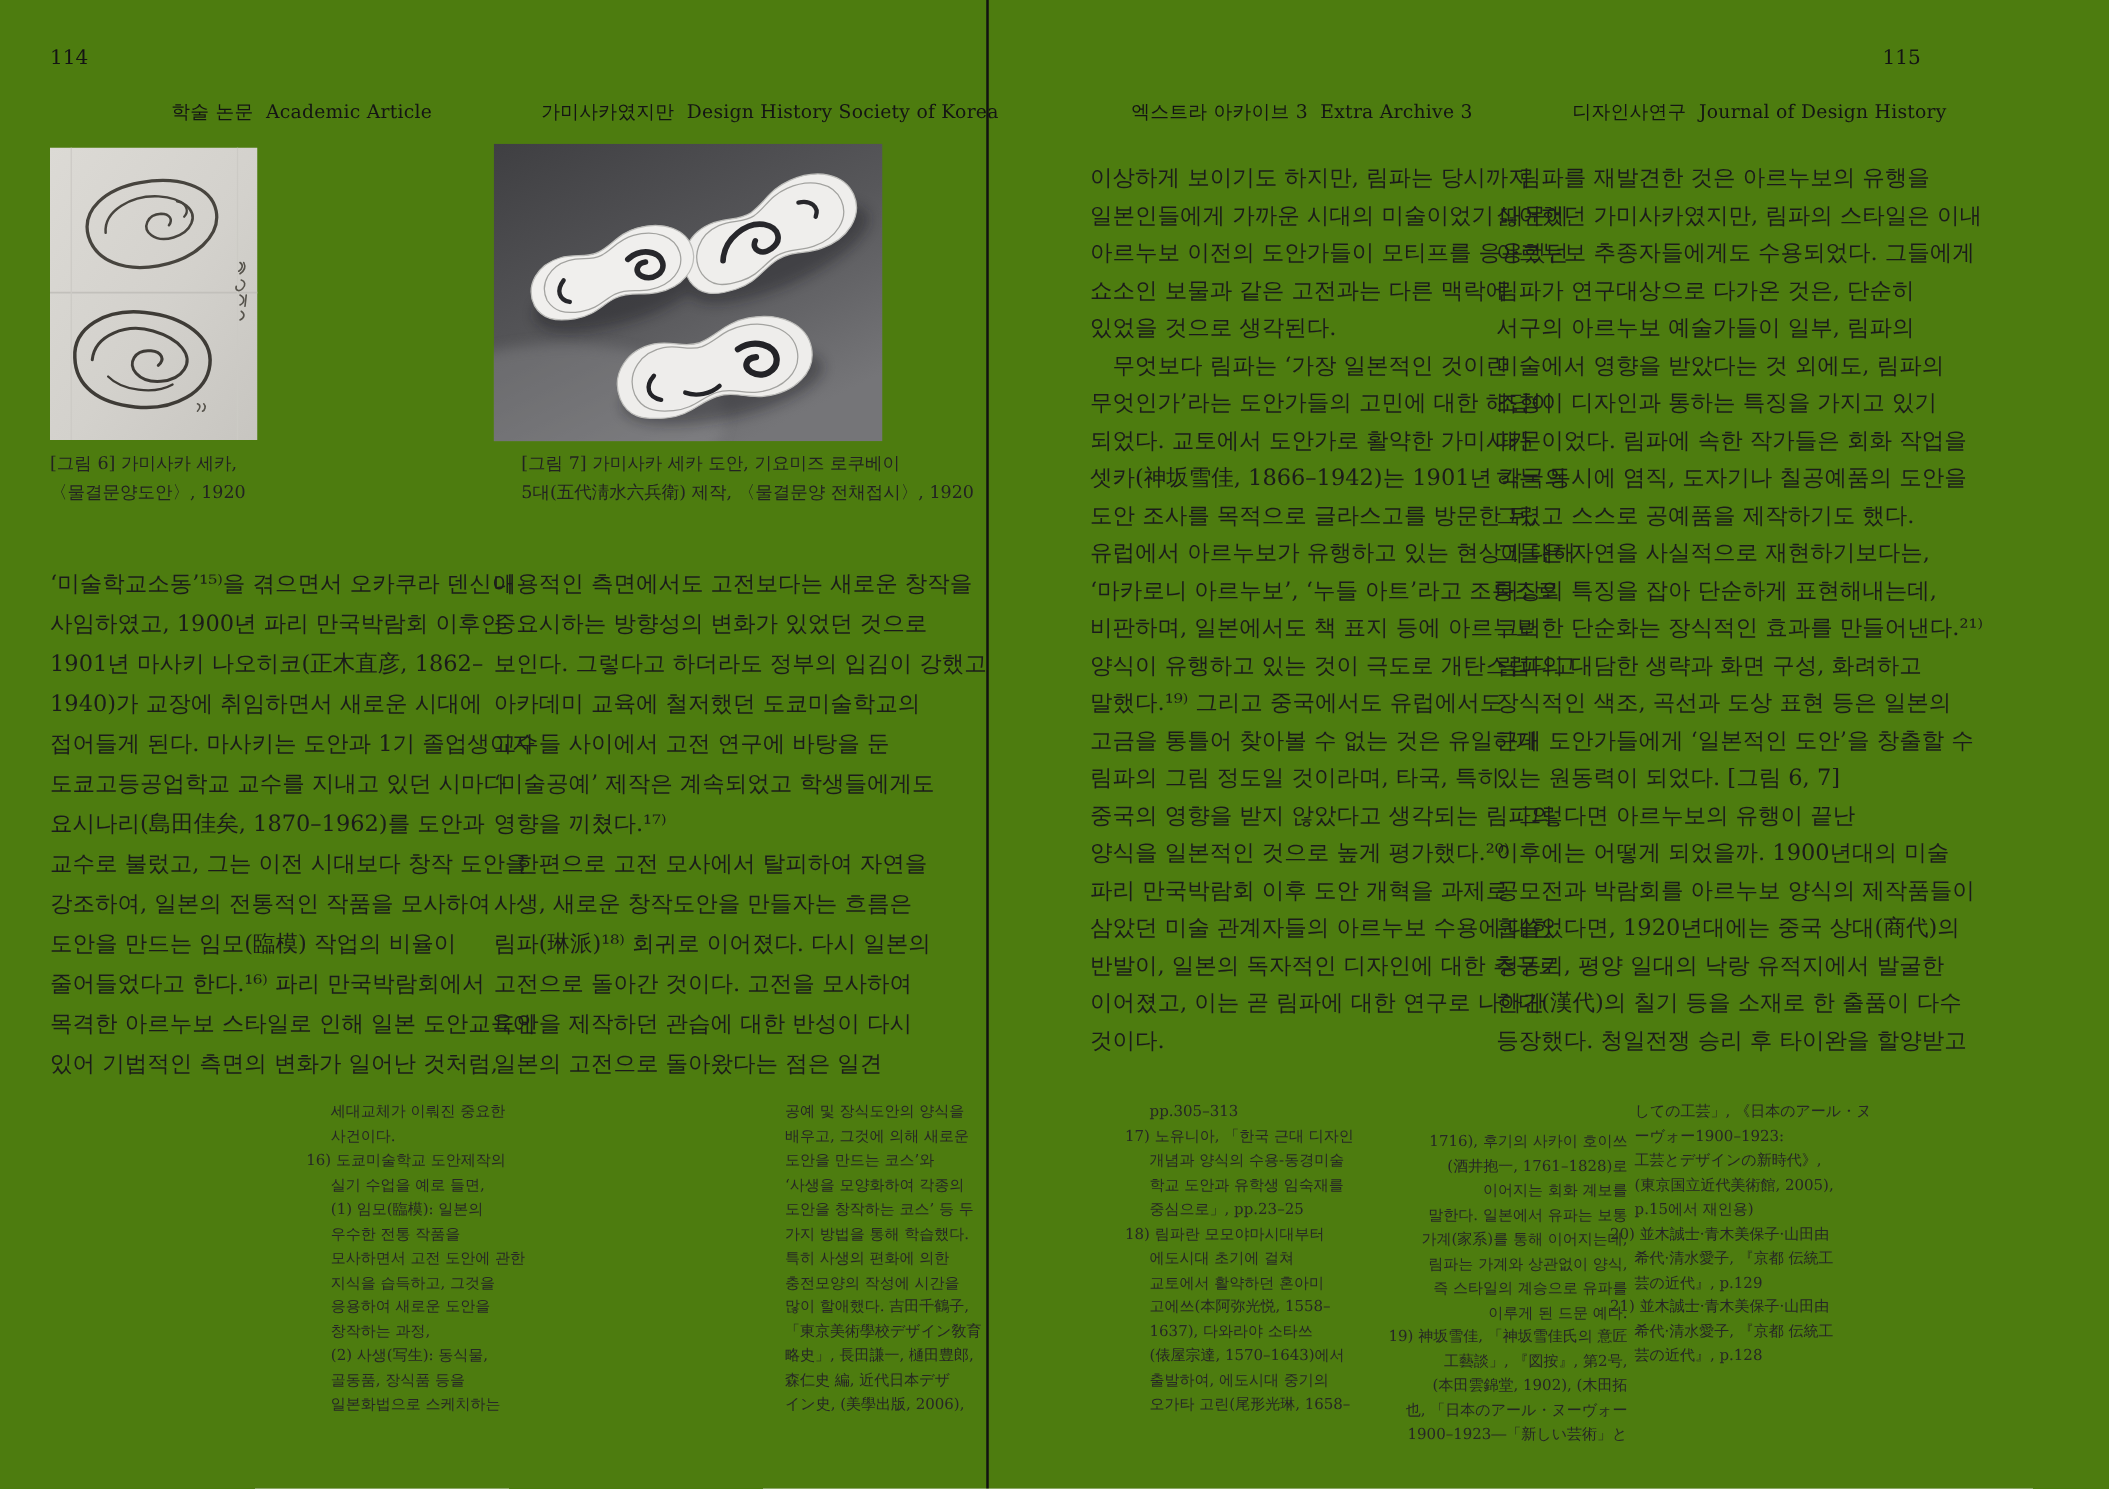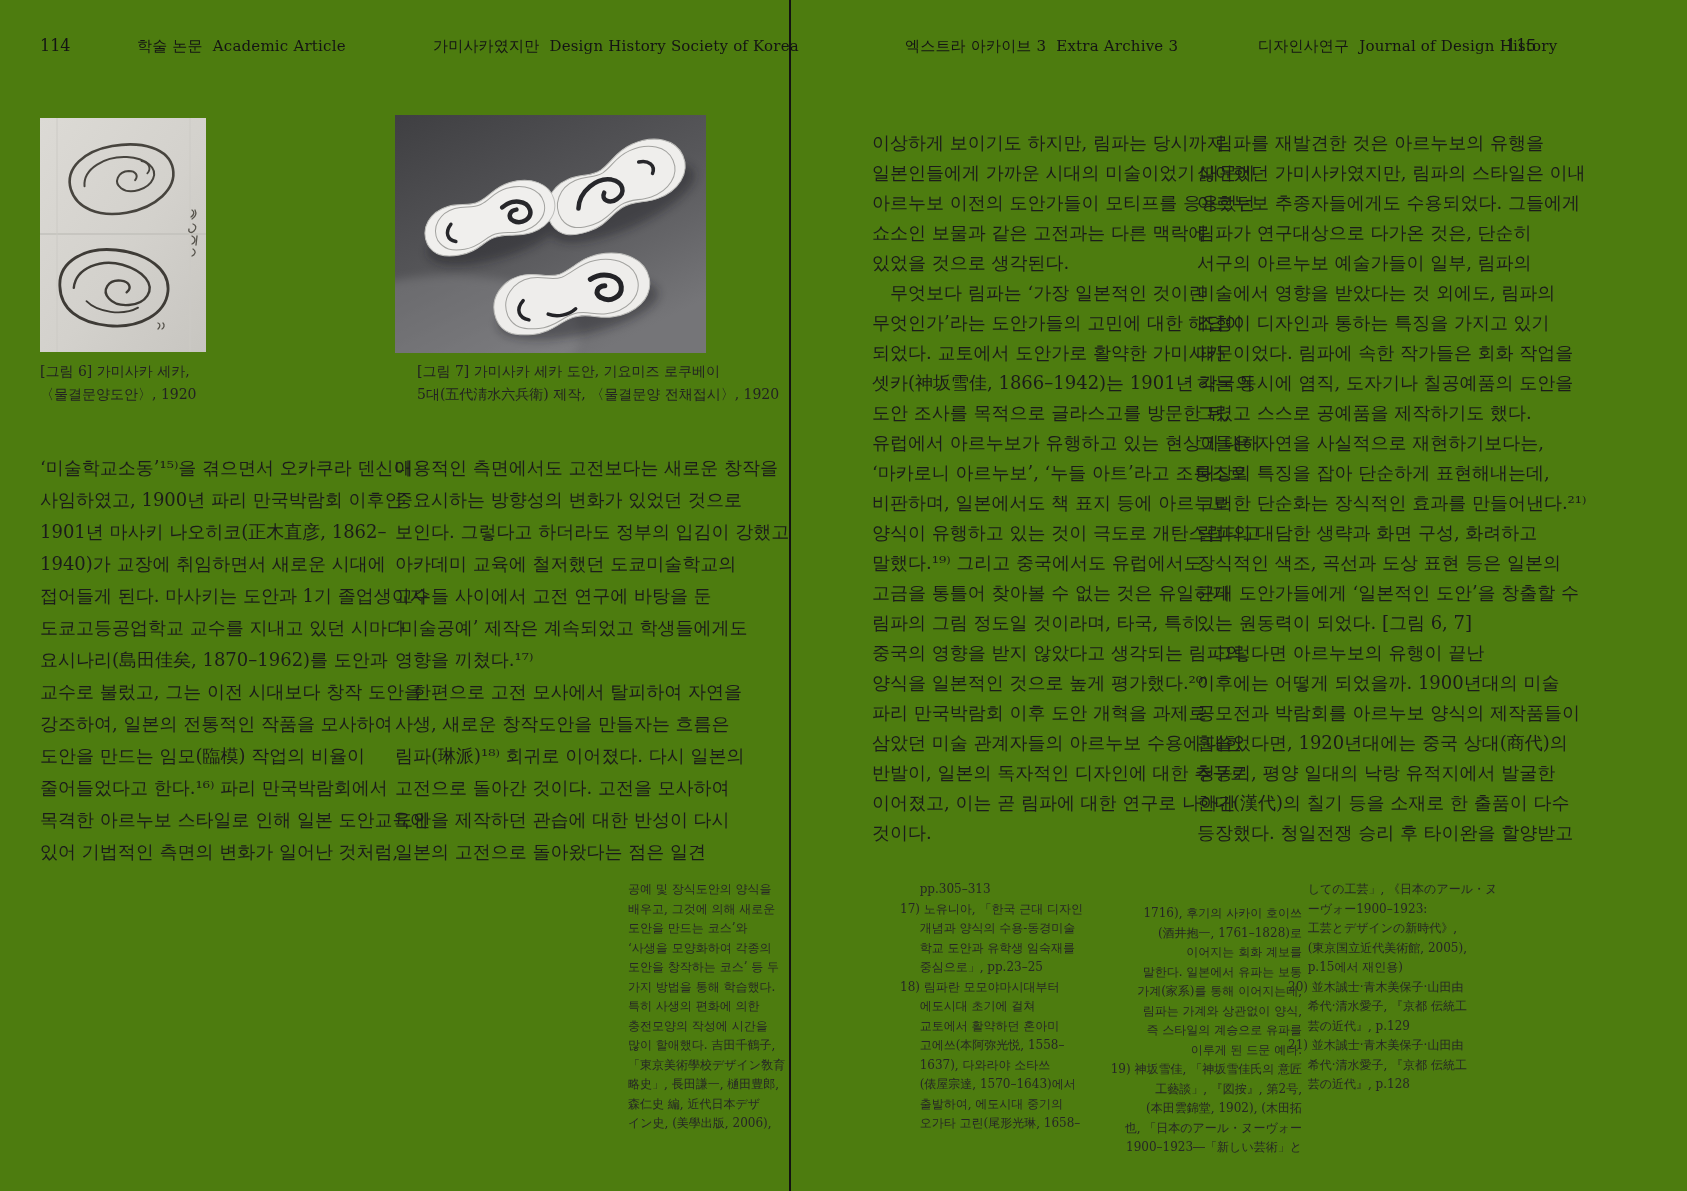--- a/index.html
+++ b/index.html
@@ -3,21 +3,21 @@
 <meta charset="utf-8">
 <style>
   html,body{margin:0;padding:0;background:#e8e8e8;}
   .sheet{
     position:relative;width:1687px;height:1191px;background:#4d7c0f;
     font-family:"DejaVu Serif","Liberation Serif",serif;color:#1c1c1c;
     overflow:hidden;
   }
   .abs{position:absolute;}
   .pre{white-space:pre;}
-  .hdr{font-size:15px;letter-spacing:.2px;color:#141414;}
+  .hdr{font-size:15px;letter-spacing:.2px;color:#141414;margin-top:43px;}
   .hdr .ko{margin-right:10px;}
   .pagenum{font-size:16px;color:#141414;}
   .body-l{font-size:18px;line-height:32px;color:#1b1b1b;}
   .body-r{font-size:18px;line-height:30px;color:#1b1b1b;}
   .cap{font-size:14px;line-height:23px;color:#222222;}
   .fn{font-size:12px;line-height:19.5px;color:#262626;}
   .divider{position:absolute;left:789px;top:0;width:2px;height:1191px;background:#121212;}
   .figbox{position:absolute;}
   .figbox svg{display:block;}
 </style>
@@ -197,20 +197,33 @@
 근대 도안가들에게 ‘일본적인 도안’을 창출할 수
 있는 원동력이 되었다. [그림 6, 7]
 　그렇다면 아르누보의 유행이 끝난
 이후에는 어떻게 되었을까. 1900년대의 미술
 공모전과 박람회를 아르누보 양식의 제작품들이
 휩쓸었다면, 1920년대에는 중국 상대(商代)의
 청동기, 평양 일대의 낙랑 유적지에서 발굴한
 한대(漢代)의 칠기 등을 소재로 한 출품이 다수
 등장했다. 청일전쟁 승리 후 타이완을 할양받고</div>
 
+  <div class="abs fn pre" style="left:245px;top:880px;">　  세대교체가 이뤄진 중요한
+　  사건이다.
+16) 도쿄미술학교 도안제작의
+　  실기 수업을 예로 들면,
+　  (1) 임모(臨模): 일본의
+　  우수한 전통 작품을
+　  모사하면서 고전 도안에 관한
+　  지식을 습득하고, 그것을
+　  응용하여 새로운 도안을
+　  창작하는 과정,
+　  (2) 사생(写生): 동식물,
+　  골동품, 장식품 등을
+　  일본화법으로 스케치하는</div>
   <div class="abs fn pre" style="left:628px;top:880px;">공예 및 장식도안의 양식을
 배우고, 그것에 의해 새로운
 도안을 만드는 코스’와
 ‘사생을 모양화하여 각종의
 도안을 창작하는 코스’ 등 두
 가지 방법을 통해 학습했다.
 특히 사생의 편화에 의한
 충전모양의 작성에 시간을
 많이 할애했다. 吉田千鶴子,
 「東京美術學校デザイン敎育

